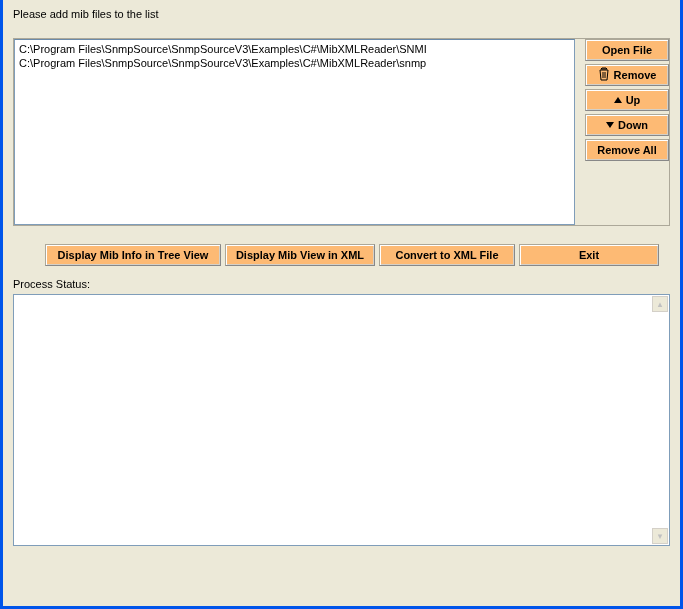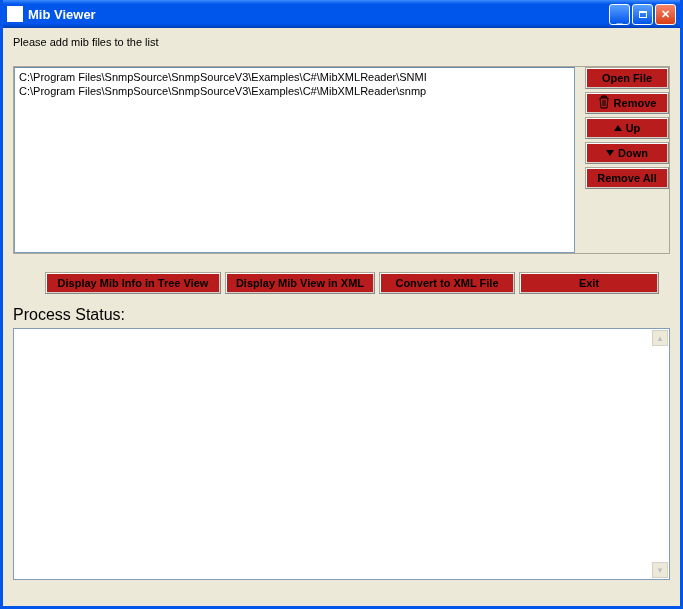--- a/index.html
+++ b/index.html
@@ -89,21 +89,21 @@
       line-height: 14px;
     }
     .side-buttons {
       width: 84px;
       display: flex;
       flex-direction: column;
       gap: 3px;
     }
     .btn {
       height: 22px;
-      background: #b91c1c;
+      background: #fdba74;
       border: 1px solid #aca899;
       border-right-color:#888;
       border-bottom-color:#888;
       box-shadow: inset 1px 1px 0 #fff, inset -1px -1px 0 #d4d0c8;
       display: flex;
       align-items: center;
       justify-content: center;
       gap: 4px;
       font-size: 11px;
       font-weight: bold;
@@ -119,21 +119,21 @@
     .action-buttons .btn {
       font-weight: bold;
       font-size: 11px;
     }
     .btn-wide { width: 176px; }
     .btn-med { width: 120px; }
     .btn-conv { width: 136px; }
     .btn-exit { width: 140px; }
     .status-label {
       margin-top: 12px;
-      font-size: 16px;
+      font-size: 11px;
     }
     .status-box {
       margin-top: 4px;
       border: 1px solid #7f9db9;
       background: #fff;
       height: 252px;
       position: relative;
     }
     .scroll-arrow {
       position: absolute;
@@ -151,35 +151,20 @@
     .scroll-arrow.top { top: 1px; }
     .scroll-arrow.bottom { bottom: 1px; }
     .arrow-up { width:0; height:0; border-left:4px solid transparent; border-right:4px solid transparent; border-bottom:6px solid #000;}
     .arrow-down { width:0; height:0; border-left:4px solid transparent; border-right:4px solid transparent; border-top:6px solid #000;}
     .trash-icon svg { width:12px; height:14px; }
   </style>
 </head>
 <body>
 
 <div class="window">
-  <div class="titlebar">
-    <span class="titlebar-icon"></span>
-    <span class="titlebar-text">Mib Viewer</span>
-    <div class="titlebar-buttons">
-      <div class="titlebtn">
-          <span style="position:relative;top:4px;">_</span>
-        </div>
-      <div class="titlebtn">
-          <span style="border:1px solid #fff;border-top:2px solid #fff;width:8px;height:7px;display:inline-block;"></span>
-        </div>
-      <div class="titlebtn close">
-          <span>✕</span>
-        </div>
-    </div>
-  </div>
 
   <div class="content">
     <div class="instruction">Please add mib files to the list</div>
 
     <div class="top-panel">
       <div class="file-list">
         <div class="file-list-item">C:\Program Files\SnmpSource\SnmpSourceV3\Examples\C#\MibXMLReader\SNMI</div>
         <div class="file-list-item">C:\Program Files\SnmpSource\SnmpSourceV3\Examples\C#\MibXMLReader\snmp</div>
       </div>
       <div class="side-buttons">

